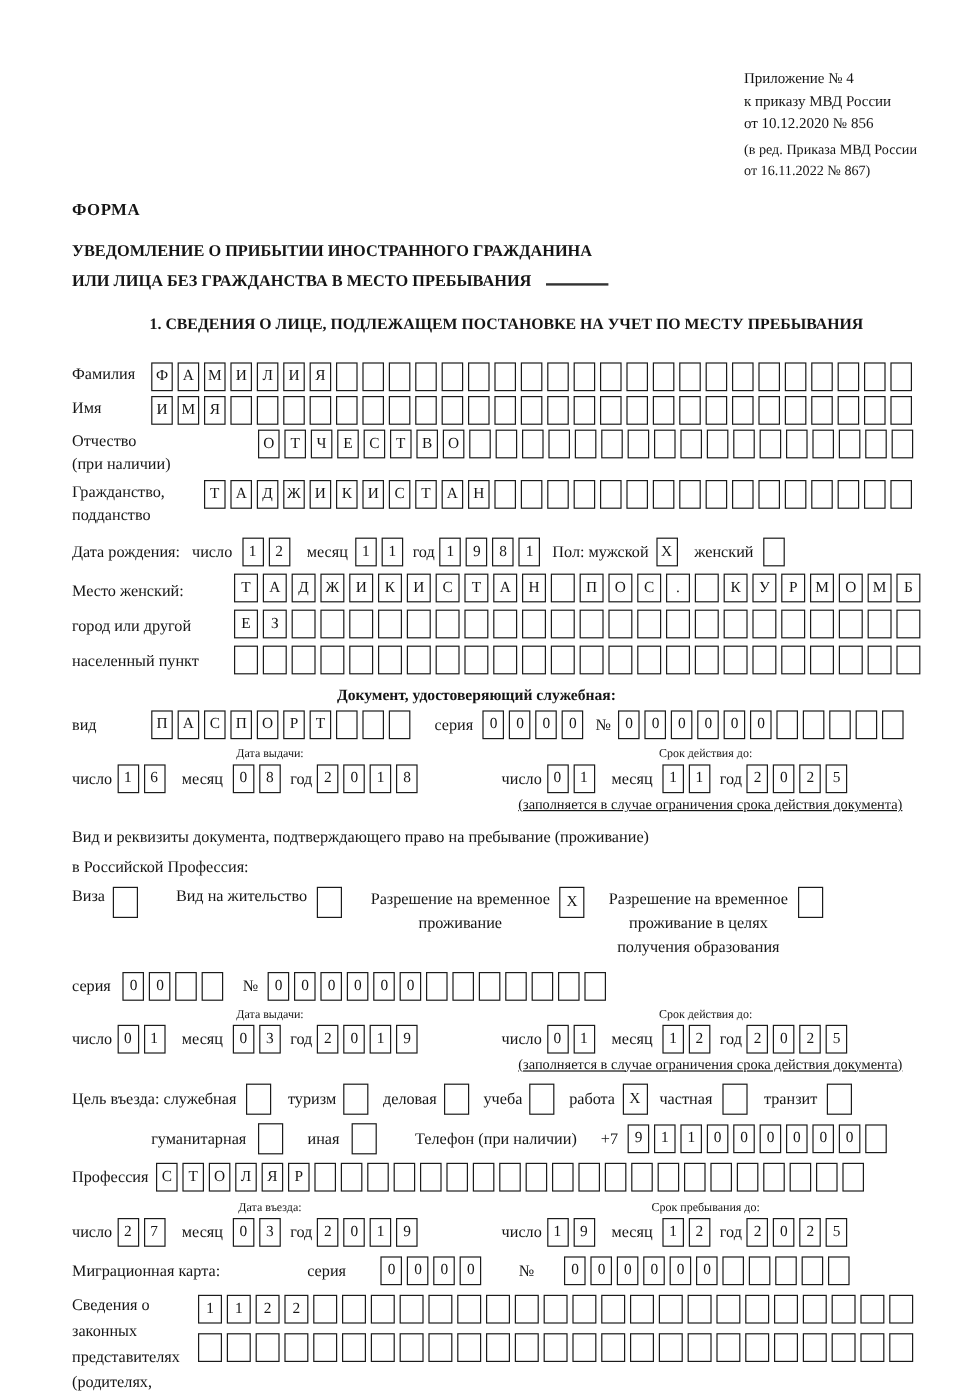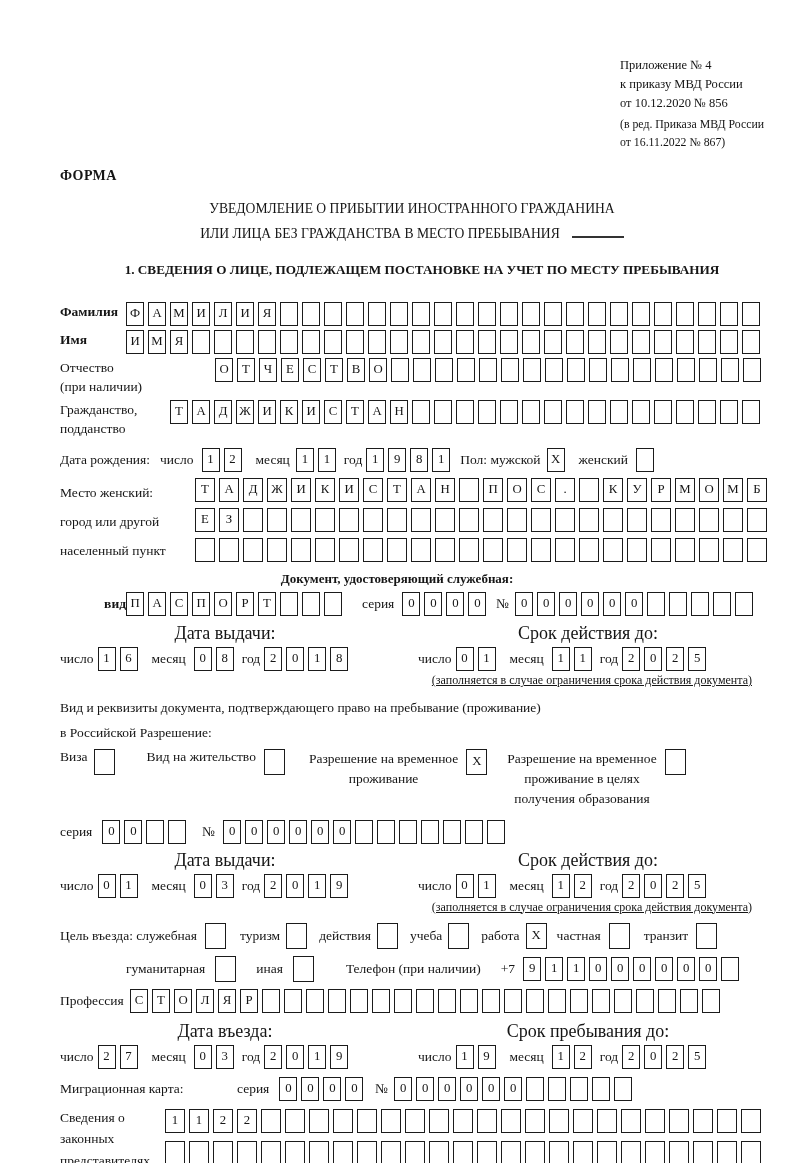--- a/index.html
+++ b/index.html
@@ -7,29 +7,29 @@
     width:800px; height:1163px; background:#fff; color:#151515;
     font-family:"Liberation Serif", serif;
     box-sizing:border-box; padding:36px 6px 0 60px;
     overflow:hidden; position:relative;margin-top:20px;
   }
   
   .ref { margin-left:560px; font-size:12.5px; line-height:1.5; }
   .ref .r2 { font-size:11.8px; }
   .ref .gap { height:4px; }
   .forma { padding-right:38px; font-weight:bold; font-size:14px; margin:16px 0 12px 0; letter-spacing:0.4px; }
-  .title { text-align:center; font-weight:normal; font-size:13.6px; line-height:1.85; margin-bottom:16px; padding-right:30px; }
+  .title { text-align:left; font-weight:bold; font-size:13.6px; line-height:1.85; margin-bottom:16px; padding-right:30px; }
   .blank { display:inline-block; width:52px; border-bottom:2.4px solid #333; height:0.85em; margin-left:12px; }
   .section { text-align:center; font-weight:bold; font-size:13.2px; margin-bottom:24px; padding-right:10px; }
 
   
   .row { display:flex; align-items:flex-start; font-size:13.5px; margin-bottom:4px; }
   .ai-c { align-items:center; }
   .lbl { line-height:19px; flex:none; }
-  .w66 { width:66px;font-weight:bold; } .w110 { width:110px; } .w135 { width:135px; } .w155 { width:155px; } .w70 { width:70px; } .w160 { width:163px; } .w103 { width:105px; }
+  .w66 { width:66px; } .w110 { width:110px; } .w135 { width:135px; } .w155 { width:155px; } .w70 { width:70px; } .w160 { width:163px; } .w103 { width:105px; }
 
   
   .cells { display:inline-flex; flex:none; }
   .cell {
     width:16px; height:22px; border:1.6px solid #1b1b1b; margin-right:4px;
     display:inline-flex; align-items:center; justify-content:center;
     font-size:12.8px; flex:none; background:#fff;
   }
   .wide .cell { width:18px; }
   .cb .cell { width:19px; height:24px; }
@@ -38,21 +38,21 @@
 
   .t { white-space:nowrap; flex:none; }
   .mr4{margin-right:4px;} .mr6{margin-right:6px;} .mr8{margin-right:8px;} .mr10{margin-right:10px;} .mr12{margin-right:12px;} .mr16{margin-right:16px;} .mr20{margin-right:20px;} .mr28{margin-right:28px;} .ml14{margin-left:14px;} .ml66{margin-left:66px;}
 
   .chead { text-align:center; font-weight:bold; font-size:13px; margin:3px 0 5px 0; padding-right:60px; }
 
   
   .datecols { display:flex; margin-bottom:2px; }
   .dcol { width:330px; flex:none; }
   .dcol.right { margin-left:28px; width:340px; }
-  .dh { text-align:center; font-size:18px; margin-bottom:3px; }
+  .dh { text-align:center; font-size:10px; margin-bottom:3px; }
   .drow { display:flex; align-items:center; font-size:13.5px; }
   .note { font-size:12px; text-align:right; padding-right:42px; margin:1px 0 8px 0;text-decoration:underline; }
 
   .plain { font-size:13.5px; line-height:1.85; }
   .cbt { text-align:center; font-size:13.5px; line-height:1.5; flex:none; }
 </style>
 </head>
 <body>
 
 <div class="page">
@@ -327,21 +327,21 @@
           <span class="cell"></span>
           <span class="cell"></span>
           <span class="cell"></span>
           <span class="cell"></span>
         </span>
     </span>
   </div>
 
   <div class="chead">Документ, удостоверяющий служебная:</div>
 
-  <div class="row ai-c" style="margin-bottom:7px;text-align:right;">
+  <div class="row ai-c" style="margin-bottom:7px;">
     <span class="lbl w66">вид</span>
     <span class="cells mr16">
         <span class="cell">П</span>
         <span class="cell">А</span>
         <span class="cell">С</span>
         <span class="cell">П</span>
         <span class="cell">О</span>
         <span class="cell">Р</span>
         <span class="cell">Т</span>
         <span class="cell"></span>
@@ -413,21 +413,21 @@
             <span class="cell">0</span>
             <span class="cell">2</span>
             <span class="cell">5</span>
           </span>
       </div>
     </div>
   </div>
   <div class="note">(заполняется в случае ограничения срока действия документа)</div>
 
   <div class="plain">Вид и реквизиты документа, подтверждающего право на пребывание (проживание)</div>
-  <div class="plain" style="margin-bottom:3px;">в Российской Разрешение:</div>
+  <div class="plain" style="margin-bottom:3px;">в Российской Профессия:</div>
 
   <div class="row" style="margin-bottom:10px;">
     <span class="t mr6">Виза</span>
     <span class="cells cb mr28">
         <span class="cell"></span>
       </span>
     <span class="t mr8">Вид на жительство</span>
     <span class="cells cb mr20">
         <span class="cell"></span>
       </span>
@@ -524,21 +524,21 @@
 
   <div class="row ai-c" style="margin-bottom:7px;">
     <span class="t mr8">Цель въезда: служебная</span>
     <span class="cells cb mr10">
         <span class="cell"></span>
       </span>
     <span class="t mr6">туризм</span>
     <span class="cells cb mr8">
         <span class="cell"></span>
       </span>
-    <span class="t mr6">действия</span>
+    <span class="t mr6">деловая</span>
     <span class="cells cb mr8">
         <span class="cell"></span>
       </span>
     <span class="t mr6">учеба</span>
     <span class="cells cb mr8">
         <span class="cell"></span>
       </span>
     <span class="t mr6">работа</span>
     <span class="cells cb mr6">
         <span class="cell">X</span>
@@ -651,21 +651,21 @@
         <span class="cells">
             <span class="cell">2</span>
             <span class="cell">0</span>
             <span class="cell">2</span>
             <span class="cell">5</span>
           </span>
       </div>
     </div>
   </div>
 
-  <div class="row ai-c" style="margin-top:8px; margin-bottom:6px;">
+  <div class="row ai-c" style="margin-top:8px; margin-bottom:6px;gap:19px;">
     <span class="lbl w160">Миграционная карта:</span>
     <span class="t mr10 ml14">серия</span>
     <span class="cells mr8">
         <span class="cell">0</span>
         <span class="cell">0</span>
         <span class="cell">0</span>
         <span class="cell">0</span>
       </span>
     <span class="t mr6">№</span>
     <span class="cells">

